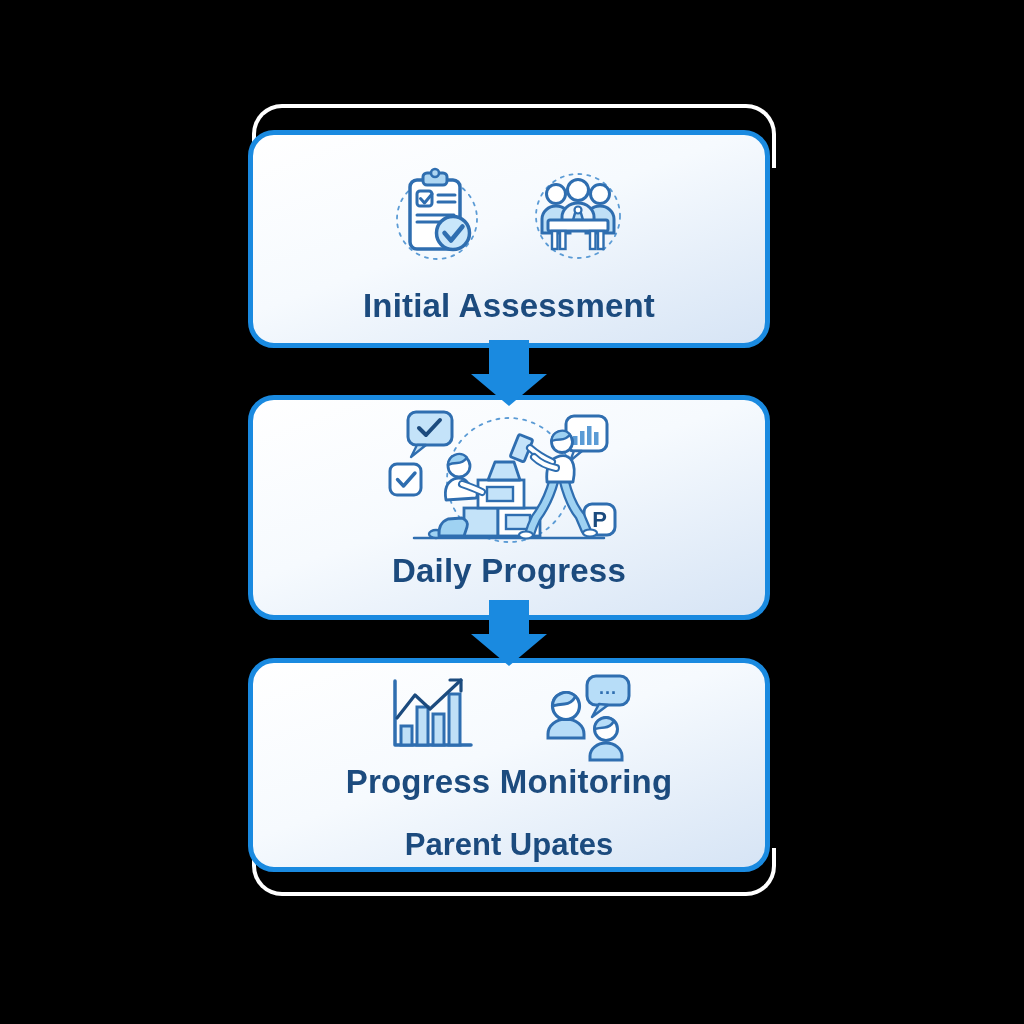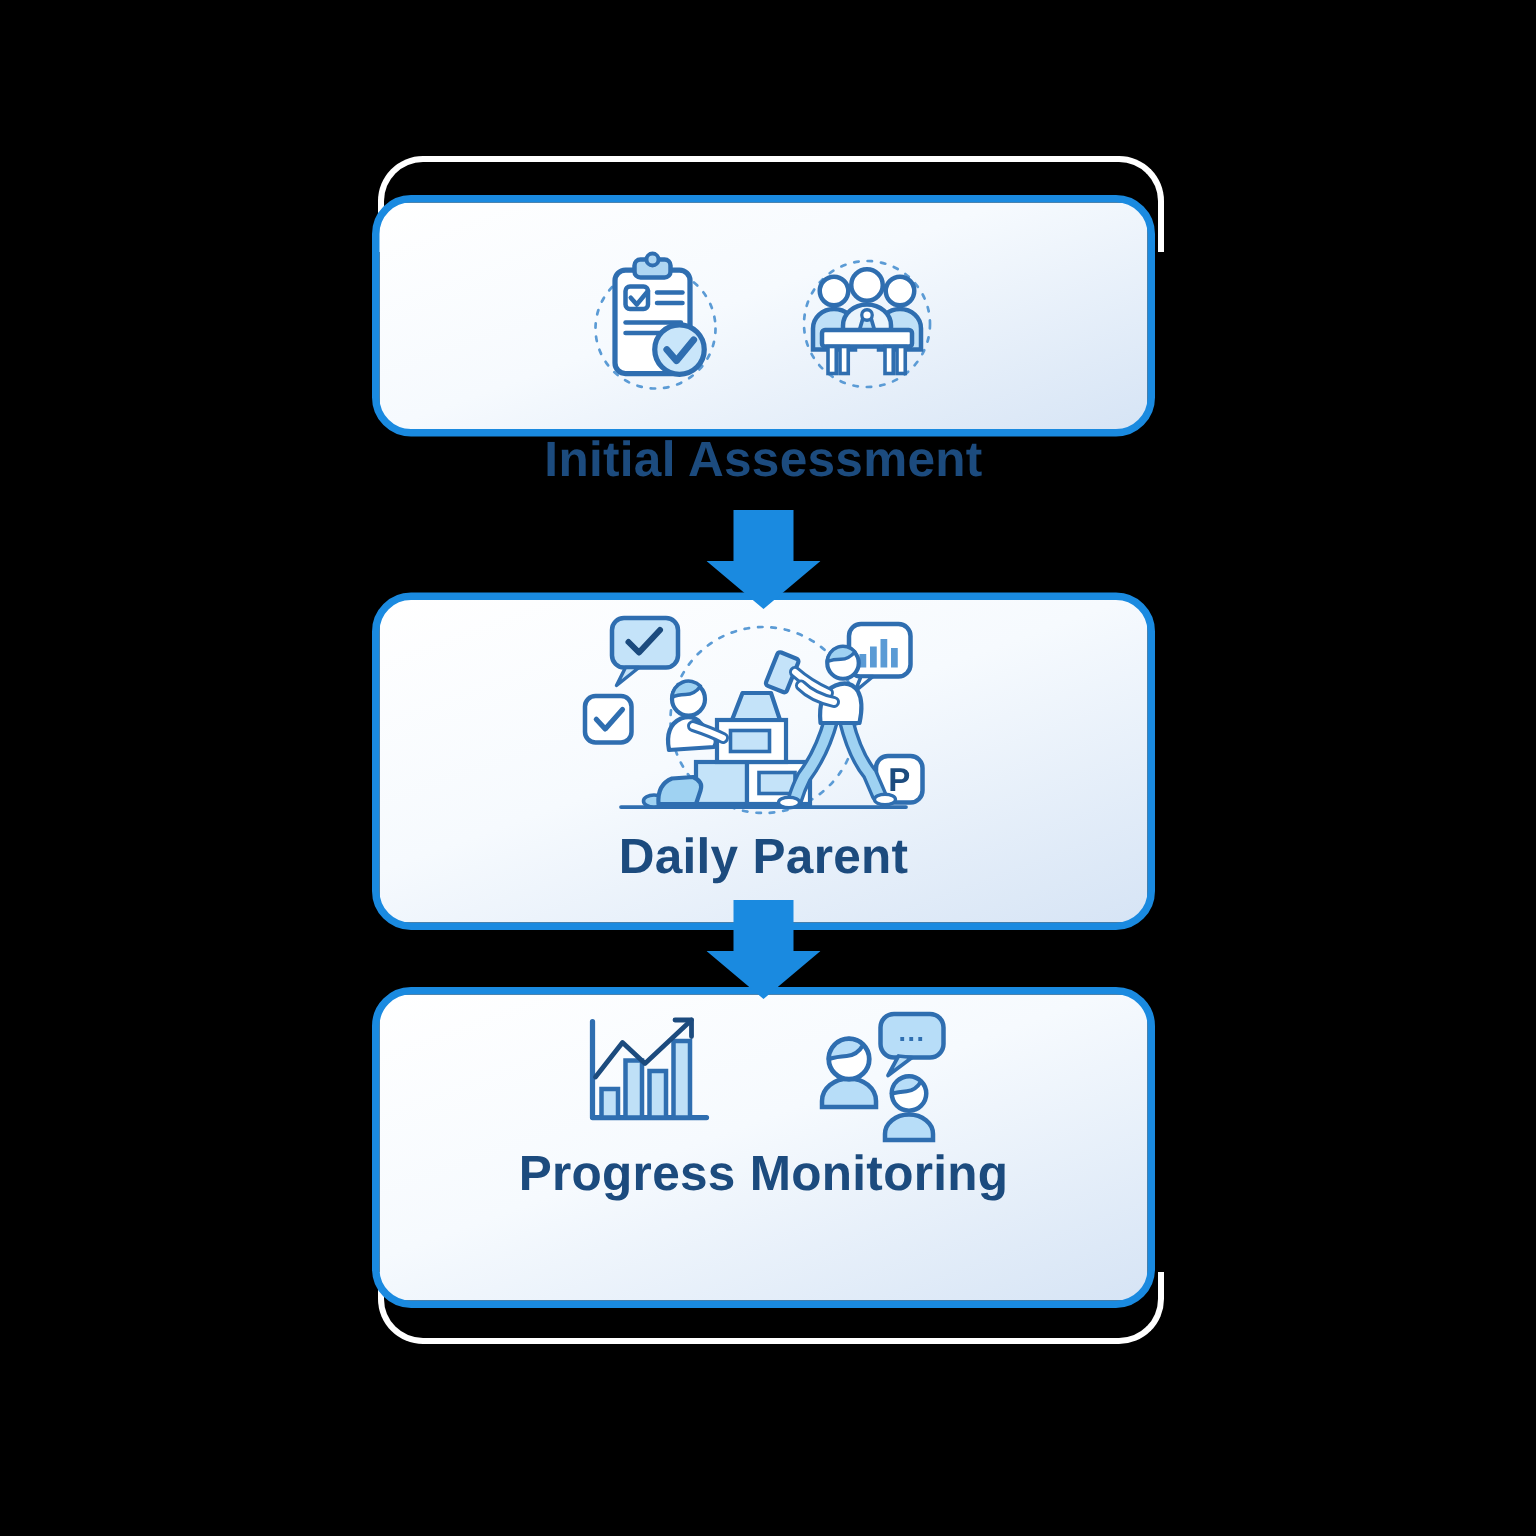--- a/index.html
+++ b/index.html
@@ -11,21 +11,21 @@
   .white-cap{position:absolute;left:252px;width:524px;border:4px solid #fff;box-sizing:border-box;z-index:1;}
   .white-cap.top{top:104px;height:64px;border-bottom:none;border-radius:30px 30px 0 0;}
   .white-cap.bottom{top:848px;height:48px;border-top:none;border-radius:0 0 30px 30px;}
   
   .step{
     position:absolute;left:248px;width:522px;box-sizing:border-box;
     border:5px solid #1a8ae0;border-radius:26px;
     background:linear-gradient(160deg,#ffffff 0%,#f6fafe 45%,#d6e4f5 100%);
     display:flex;flex-direction:column;align-items:center;z-index:2;
   }
-  #step1{top:130px;height:161px;padding-top:28px;}
+  #step1{top:130px;height:218px;padding-top:28px;}
   #step2{top:395px;height:225px;padding-top:6px;}
   #step3{top:658px;height:214px;padding-top:10px;}
   .icons-row{display:flex;align-items:flex-start;justify-content:center;}
   #step1 .icons-row{gap:38px;}
   #step3 .icons-row{gap:56px;}
   .step-title{
     color:#1c4b7e;font-weight:bold;font-size:33px;letter-spacing:.2px;text-align:center;
   }
   #step1 .step-title{margin-top:24px;}
   #step2 .step-title{margin-top:6px;}
@@ -151,21 +151,21 @@
         <ellipse cx="206" cy="127" rx="7" ry="3.5" fill="#ffffff" stroke="#2f6eb0" stroke-width="2.2"></ellipse>
         <path d="M 163 76 q -2 -20 10 -25 q 10 -4 15 4 q 4 7 1 21 z" fill="#ffffff" stroke="#2f6eb0" stroke-width="2.8" stroke-linejoin="round"></path>
         <path d="M 168 56 Q 155 50 146 42" fill="none" stroke="#2f6eb0" stroke-width="8" stroke-linecap="round"></path>
         <path d="M 168 56 Q 155 50 146 42" fill="none" stroke="#ffffff" stroke-width="4" stroke-linecap="round"></path>
         <path d="M 172 62 Q 158 59 150 51" fill="none" stroke="#2f6eb0" stroke-width="8" stroke-linecap="round"></path>
         <path d="M 172 62 Q 158 59 150 51" fill="none" stroke="#ffffff" stroke-width="4" stroke-linecap="round"></path>
         <circle cx="178" cy="36" r="10.5" fill="#ffffff" stroke="#2f6eb0" stroke-width="2.8"></circle>
         <path d="M 167.5 35 a 10.5 10.5 0 0 1 18.5 -6.5 q -4 5 -9.5 5 q -5 0 -9 1.5 z" fill="#9fd2f2" stroke="#2f6eb0" stroke-width="2.3" stroke-linejoin="round"></path>
       </g>
     </svg>
-    <div class="step-title">Daily Parent</div>
+    <div class="step-title">Daily Progress</div>
   </section>
 
   <svg class="arrow" id="arrow2" viewBox="0 0 76 66">
     <polygon points="18,0 58,0 58,34 76,34 38,66 0,34 18,34" fill="#1a8ae0"></polygon>
   </svg>
 
   <section class="step" id="step3">
     <div class="icons-row">
 
       <svg width="100" height="84" viewBox="0 0 100 84">
@@ -184,15 +184,16 @@
         <text x="71" y="21" font-size="18" font-weight="bold" fill="#2f6eb0" text-anchor="middle" letter-spacing="1">...</text>
         <path d="M 11 65 v -4 a 18 15 0 0 1 36 0 v 4 z" fill="#b7ddf8" stroke="#2f6eb0" stroke-width="3"></path>
         <circle cx="29" cy="33" r="13.5" fill="#ffffff" stroke="#2f6eb0" stroke-width="3.2"></circle>
         <path d="M 15.5 33 a 13.5 13.5 0 0 1 23 -9.5 q -4 7 -11 7.5 q -7 0.5 -12 2 z" fill="#b7ddf8" stroke="#2f6eb0" stroke-width="2.8" stroke-linejoin="round"></path>
         <path d="M 53 87 v -4 a 16 13 0 0 1 32 0 v 4 z" fill="#b7ddf8" stroke="#2f6eb0" stroke-width="3"></path>
         <circle cx="69" cy="56" r="11.5" fill="#ffffff" stroke="#2f6eb0" stroke-width="3"></circle>
         <path d="M 57.5 56 a 11.5 11.5 0 0 1 19.5 -8 q -3.5 6 -9.5 6.5 q -6 0.5 -10 1.5 z" fill="#b7ddf8" stroke="#2f6eb0" stroke-width="2.6" stroke-linejoin="round"></path>
       </svg>
     </div>
     <div class="step-title">Progress Monitoring</div>
+    <div class="step-subtitle">Parent Upates</div>
   </section>
 
 </div>
 
 </body></html>

